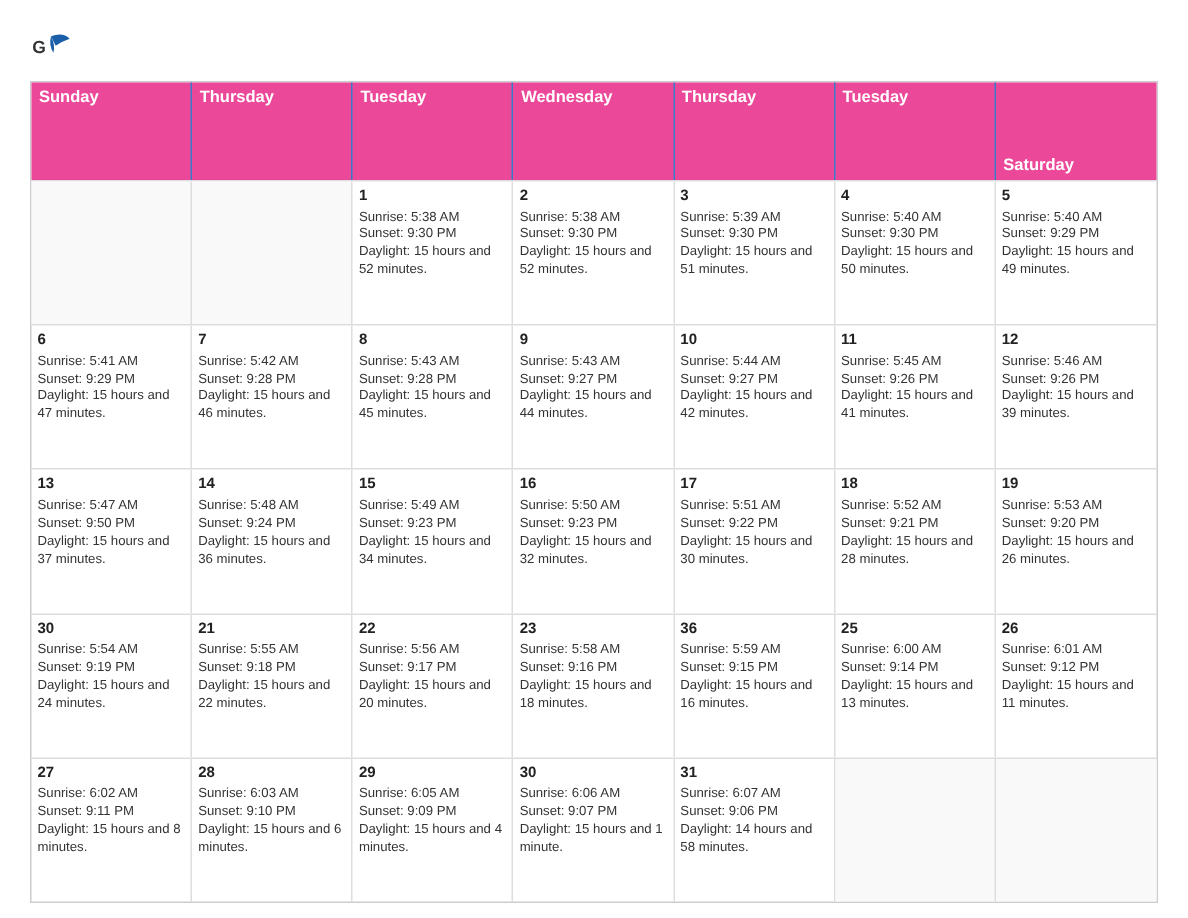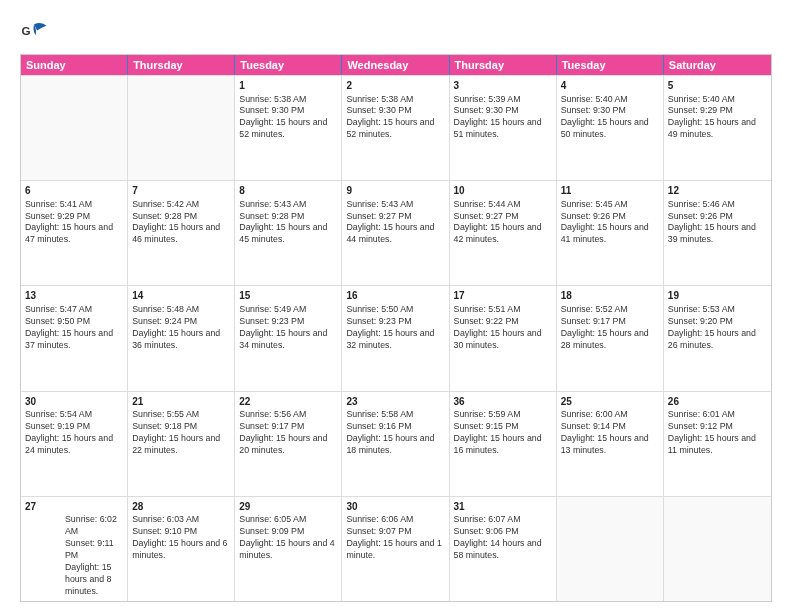--- a/index.html
+++ b/index.html
@@ -72,21 +72,21 @@
       background: #ec4899;
     }
     .cal-header-cell {
       color: #fff;
       font-size: 11px;
       font-weight: bold;
       padding: 4px 5px;
       text-align: left;
       border-right: 1px solid #3a7bc8;
     }
-    .cal-header-cell:last-child { border-right: none; }
+    .cal-header-cell:last-child { border-right: none; margin-top: 45px; }
     .cal-body {
       flex: 1;
       display: flex;
       flex-direction: column;
     }
     .cal-row {
       display: grid;
       grid-template-columns: repeat(7, 1fr);
       flex: 1;
       border-top: 1px solid #ddd;
@@ -254,21 +254,21 @@
           </div>
           <div class="cal-cell">
             <div class="cell-day">17</div>
             <div class="cell-info" style="white-space: pre-line;">Sunrise: 5:51 AM
 Sunset: 9:22 PM
 Daylight: 15 hours and 30 minutes.</div>
           </div>
           <div class="cal-cell">
             <div class="cell-day">18</div>
             <div class="cell-info" style="white-space: pre-line;">Sunrise: 5:52 AM
-Sunset: 9:17 PM
+Sunset: 9:21 PM
 Daylight: 15 hours and 28 minutes.</div>
           </div>
           <div class="cal-cell">
             <div class="cell-day">19</div>
             <div class="cell-info" style="white-space: pre-line;">Sunrise: 5:53 AM
 Sunset: 9:20 PM
 Daylight: 15 hours and 26 minutes.</div>
           </div>
         </div>
         <div class="cal-row">
@@ -311,21 +311,21 @@
           <div class="cal-cell">
             <div class="cell-day">26</div>
             <div class="cell-info" style="white-space: pre-line;">Sunrise: 6:01 AM
 Sunset: 9:12 PM
 Daylight: 15 hours and 11 minutes.</div>
           </div>
         </div>
         <div class="cal-row">
           <div class="cal-cell">
             <div class="cell-day">27</div>
-            <div class="cell-info" style="white-space: pre-line; margin-left: 40px;">Sunrise: 6:02 AM
+            <div class="cell-info" style="white-space: pre-line;">Sunrise: 6:02 AM
 Sunset: 9:11 PM
 Daylight: 15 hours and 8 minutes.</div>
           </div>
           <div class="cal-cell">
             <div class="cell-day">28</div>
             <div class="cell-info" style="white-space: pre-line;">Sunrise: 6:03 AM
 Sunset: 9:10 PM
 Daylight: 15 hours and 6 minutes.</div>
           </div>
           <div class="cal-cell">

